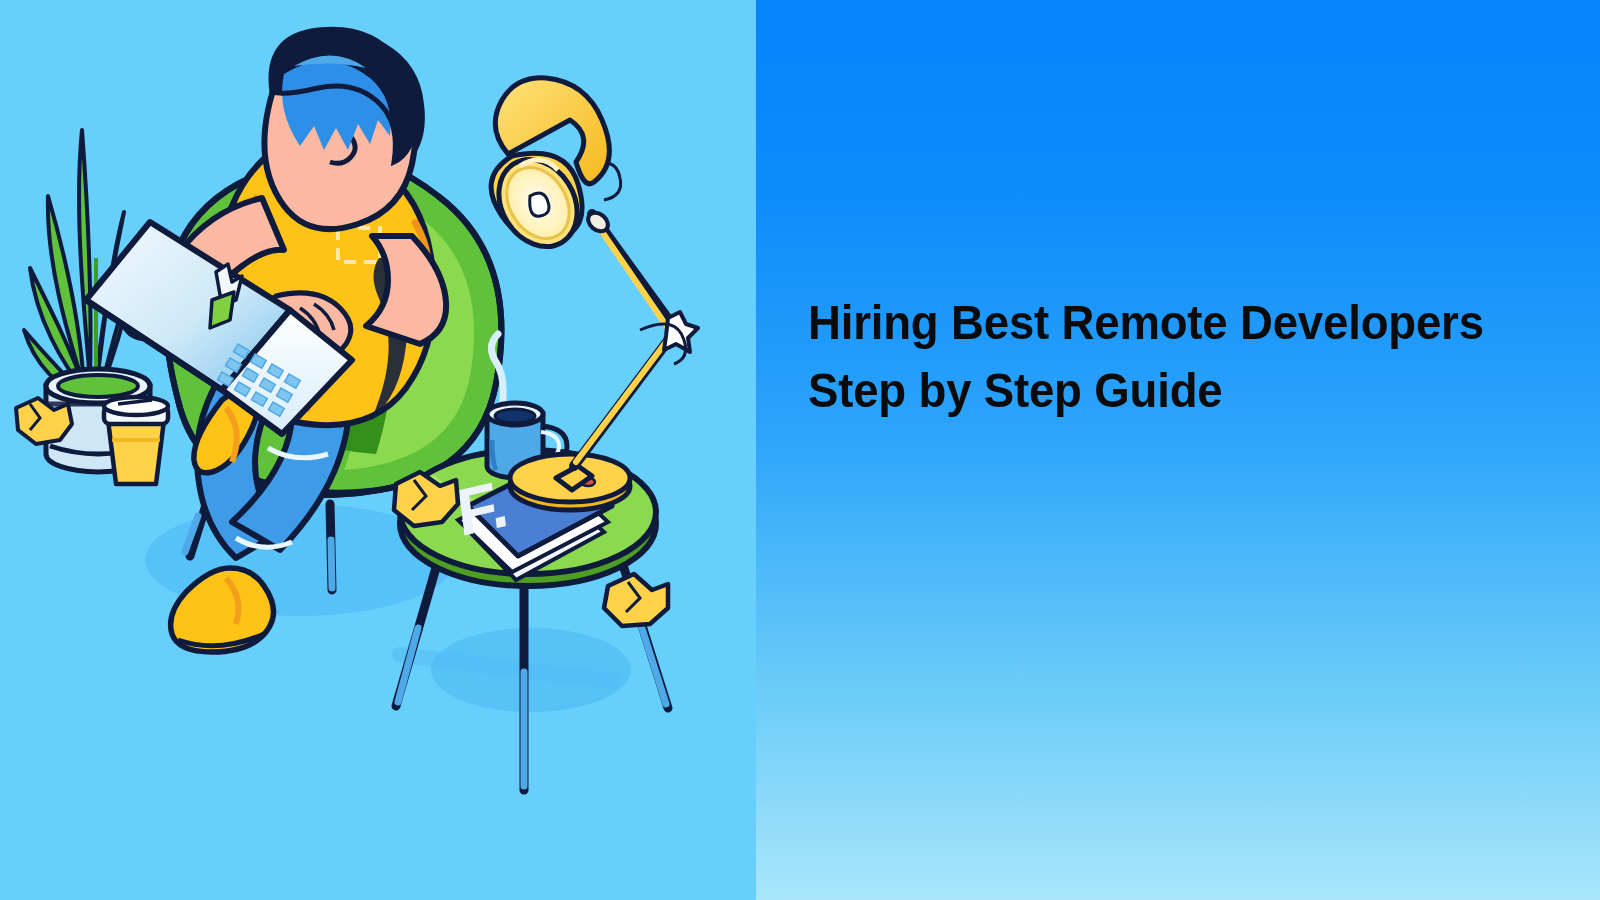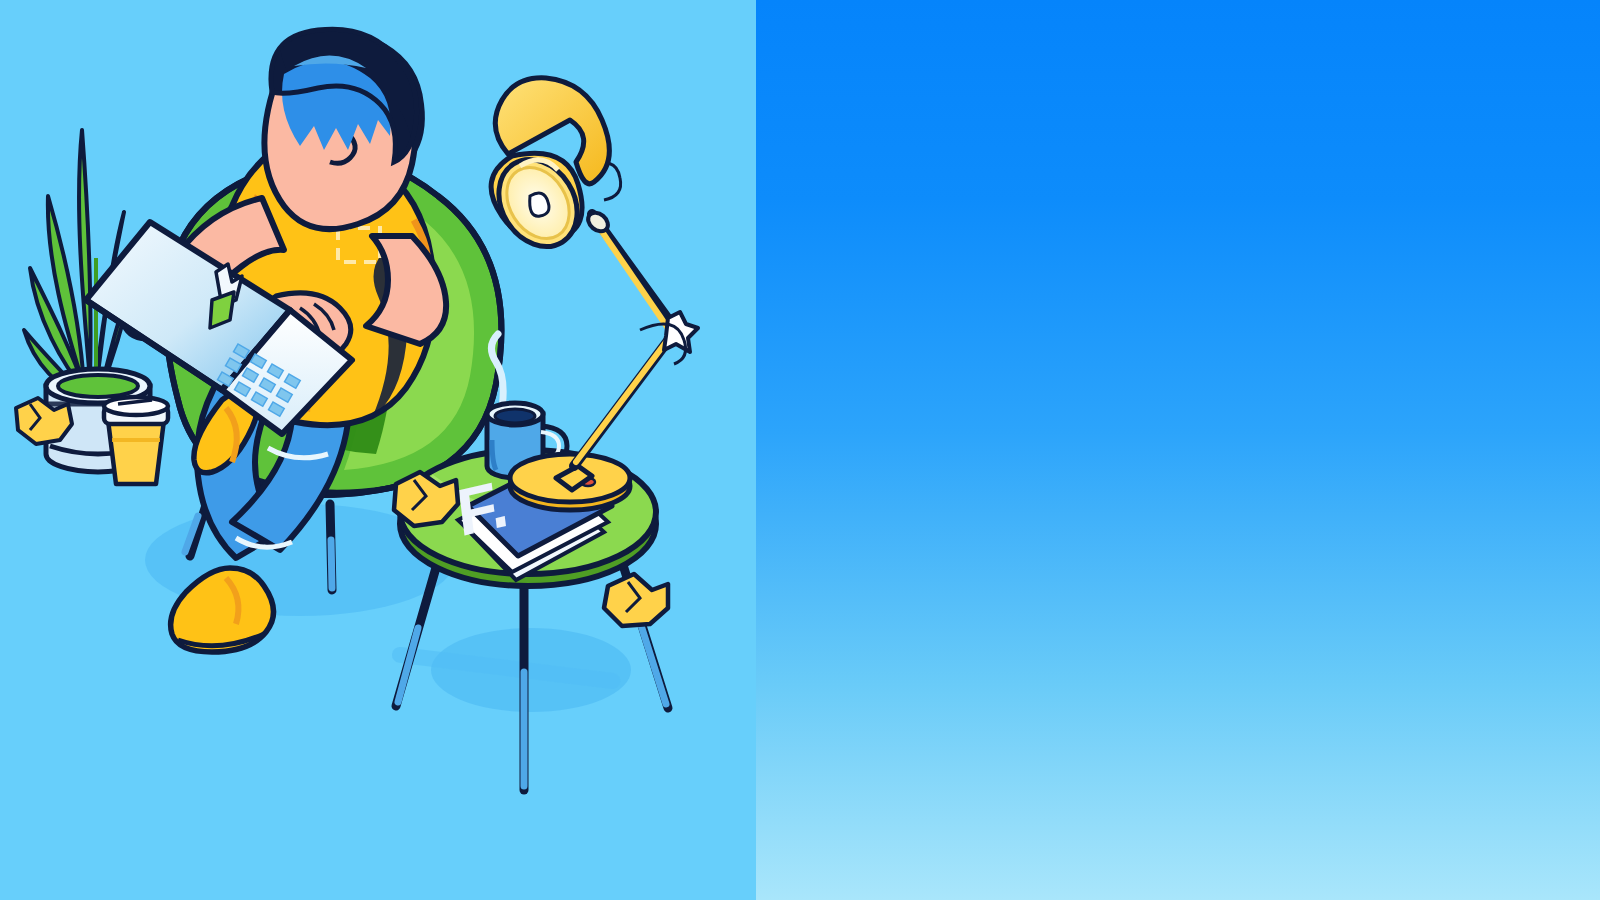--- a/index.html
+++ b/index.html
@@ -274,14 +274,18 @@
       <path d="M414 480 l12 16 l-14 14" fill="none" stroke="#0E1B3D" stroke-width="3"></path>
     </g>
     <g>
       <path d="M608 586 l26 -12 l18 16 l16 -6 l0 24 l-18 16 l-28 2 l-18 -18 Z" fill="#FFD24A" stroke="#0E1B3D" stroke-width="4.5" stroke-linejoin="round"></path>
       <path d="M628 582 l12 16 l-14 14" fill="none" stroke="#0E1B3D" stroke-width="3"></path>
     </g>
 
   </svg>
   </div>
 
+  <div class="headline-wrap">
+    <h1 class="headline">Hiring Best Remote Developers</h1>
+    <h1 class="headline">Step by Step Guide</h1>
+  </div>
 
 </div>
 
 </body></html>

